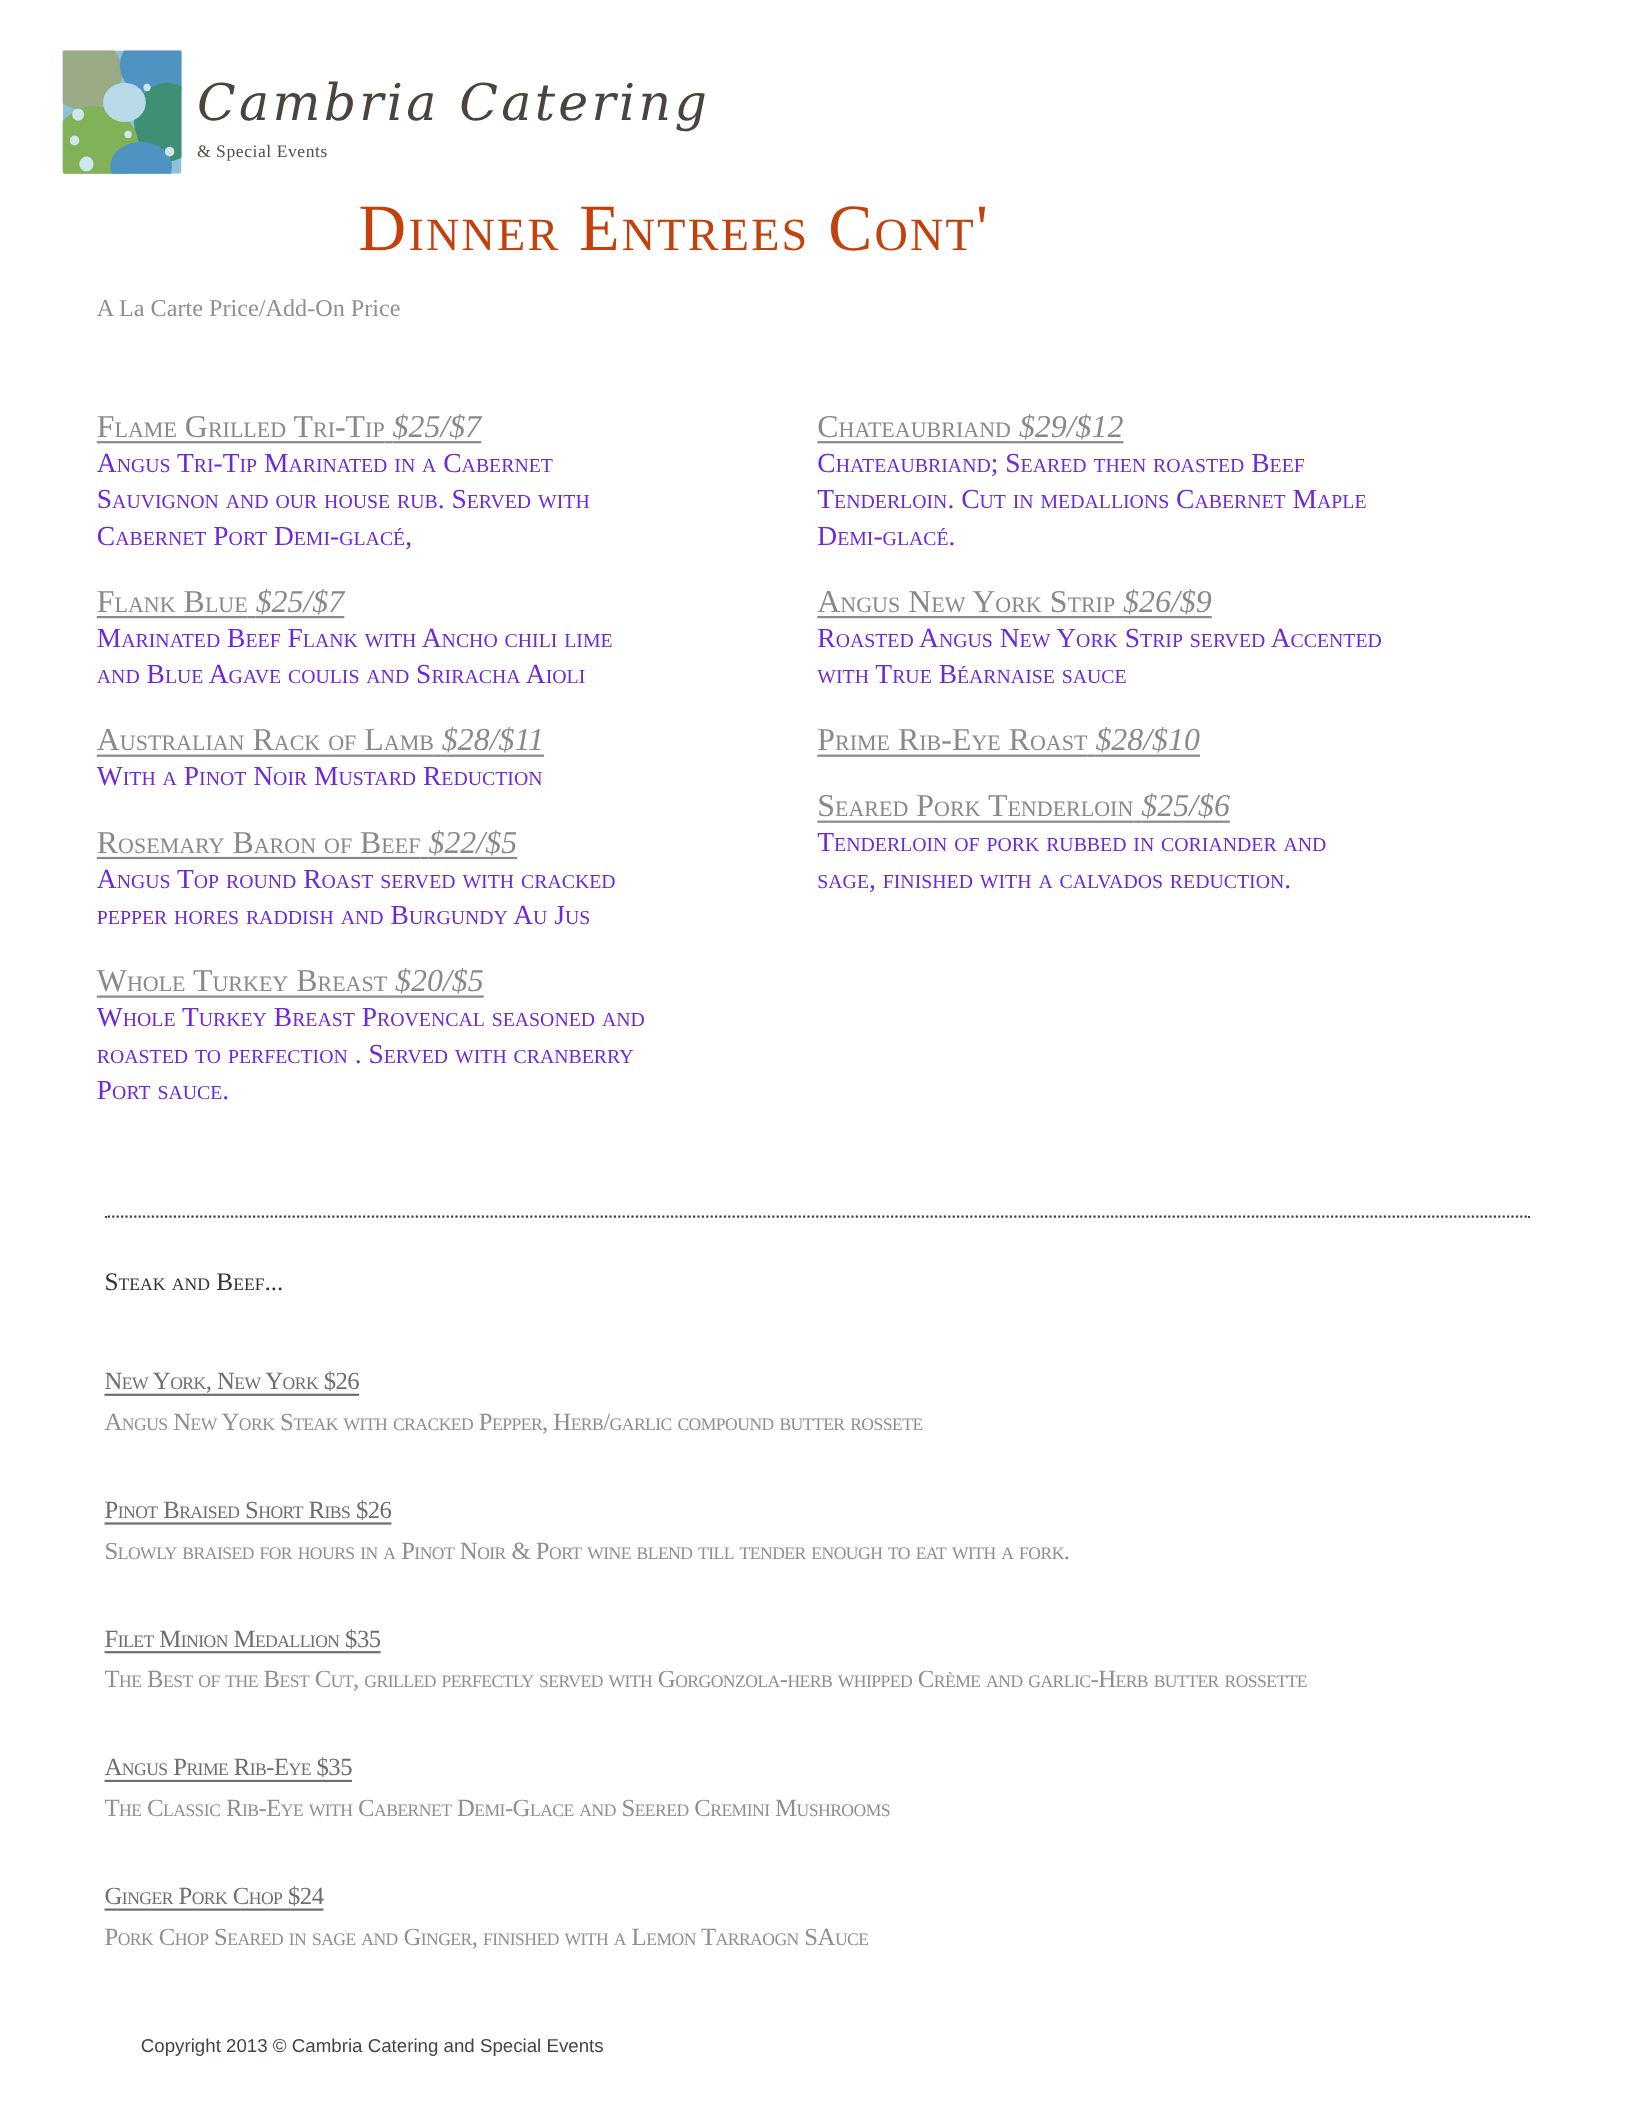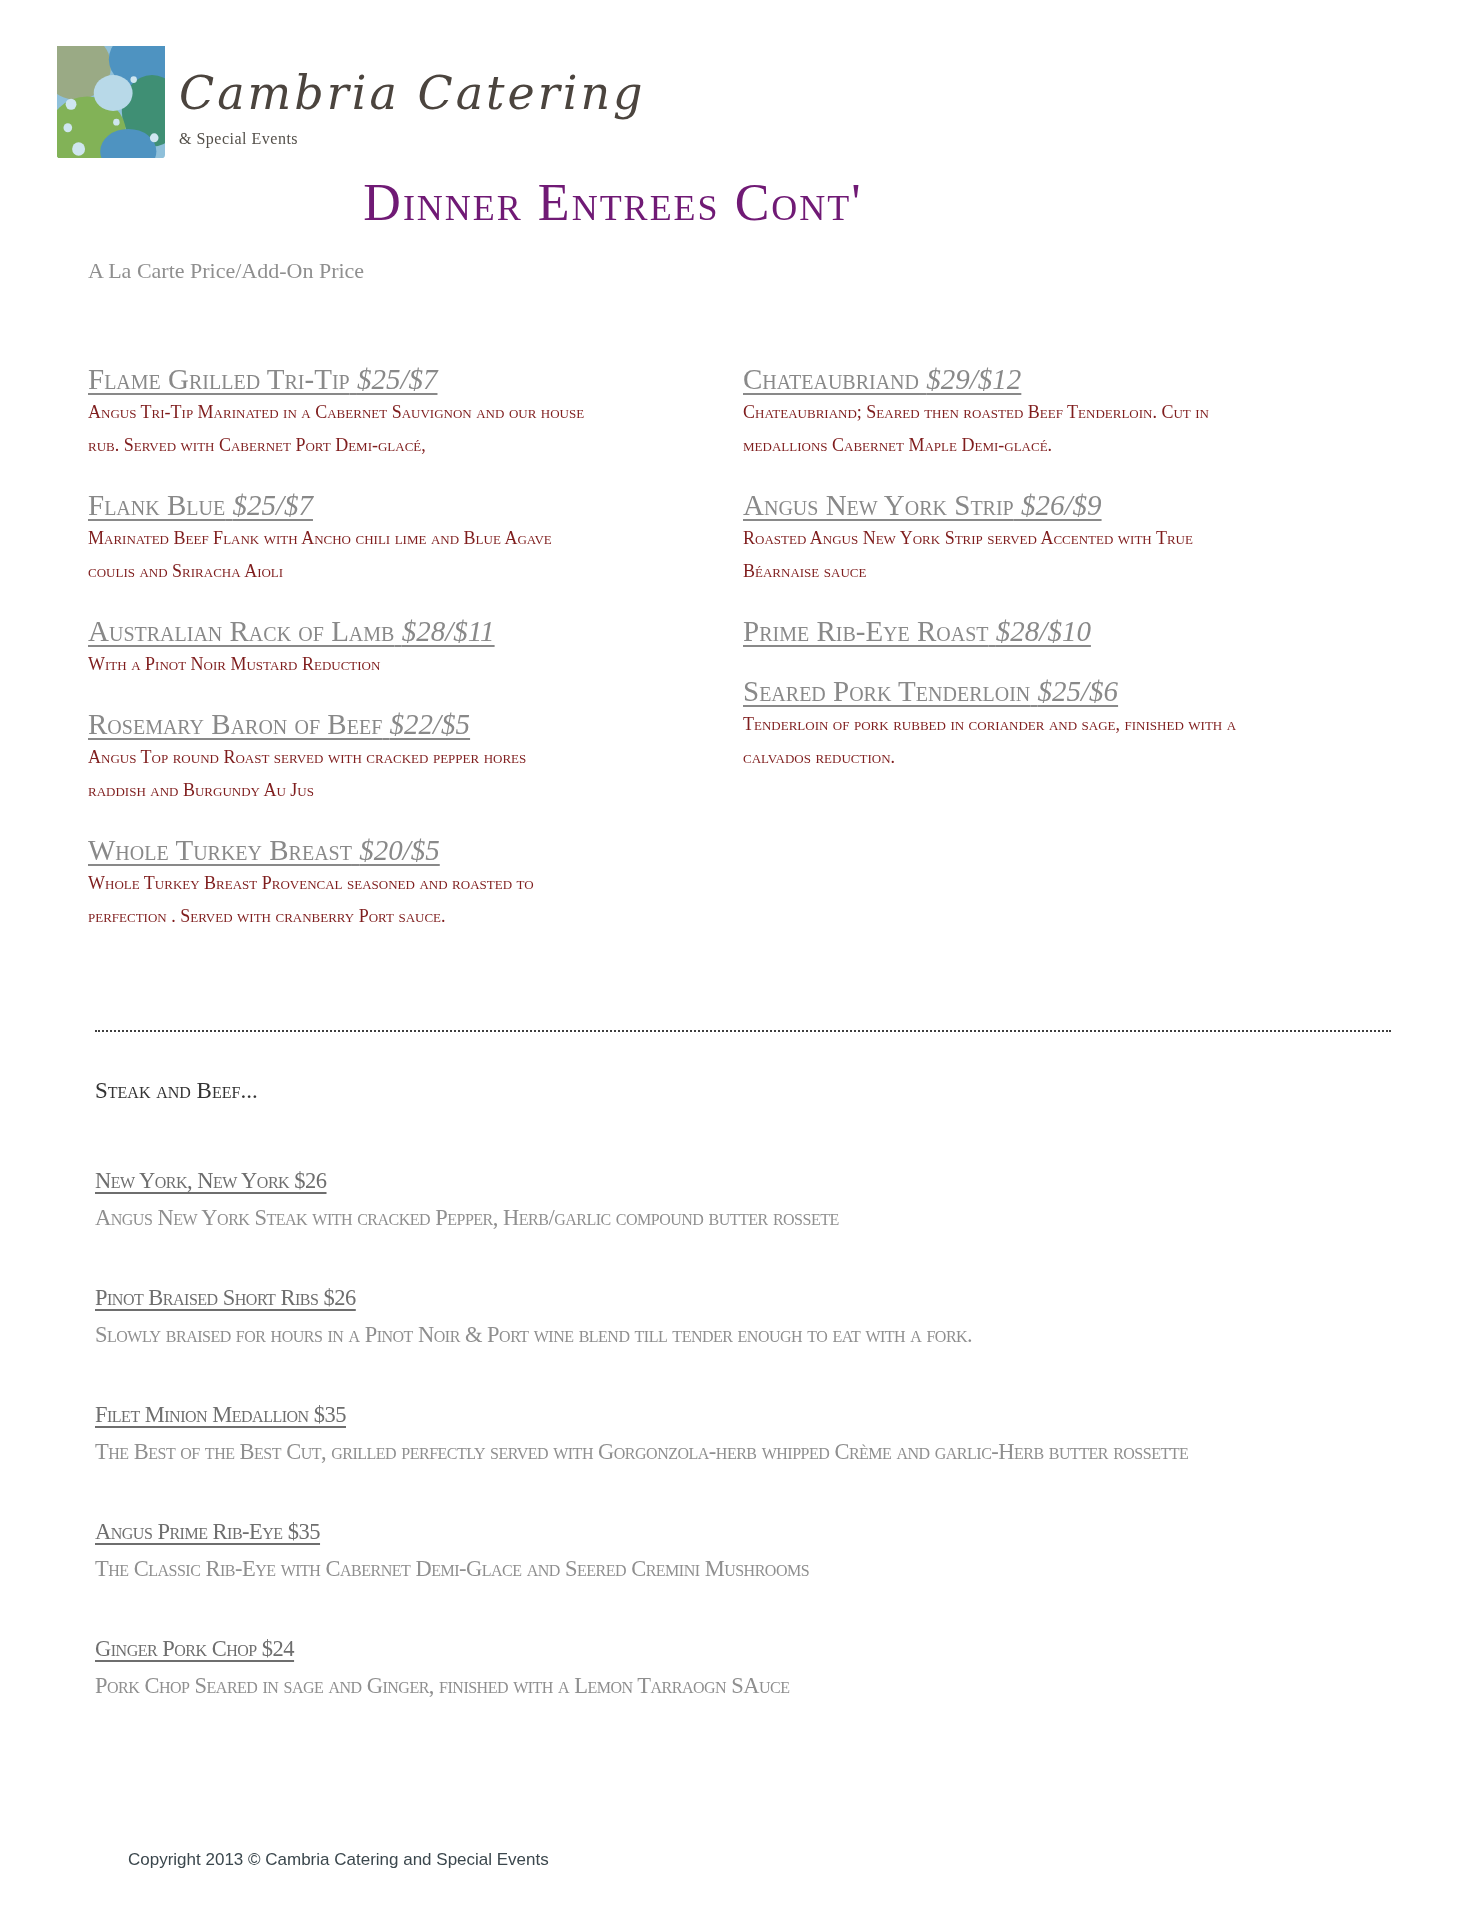--- a/index.html
+++ b/index.html
@@ -29,23 +29,23 @@
     color: #54504a;
     letter-spacing: 0.5px;
     margin-top: -2px;
   }
   
   .page-title {
     width: 1050px;
     margin: 16px 0 0 88px;
     text-align: center;
     font-variant: small-caps;
-    font-size: 52px;
+    font-size: 60px;
     letter-spacing: 2px;
-    color: #701a75;
+    color: #c2410c;
     line-height: 1.1;
   }
   
   .carver-header { margin: 26px 0 0 88px; }
   .carver-heading {
     font-variant: small-caps;
     font-size: 22px;
     color: #2e2e2e;
     letter-spacing: 0.5px;
     line-height: 28px;
@@ -61,23 +61,23 @@
     font-variant: small-caps;
     font-size: 29px;
     line-height: 33px;
     color: #898989;
     text-decoration: underline;
     text-underline-offset: 4px;
   }
   .item-price { font-style: italic; }
   .item-desc {
     font-variant: small-caps;
-    font-size: 18px;
+    font-size: 25px;
     line-height: 33px;
-    color: #7f1d1d;
+    color: #6d28d9;
   }
   
   .divider {
     margin: 70px 0 0 95px;
     width: 1296px;
     height: 0;
     border-top: 2px dotted #3f3f3f;
   }
   
   .section2 { margin: 44px 0 0 95px; width: 1155px; }

